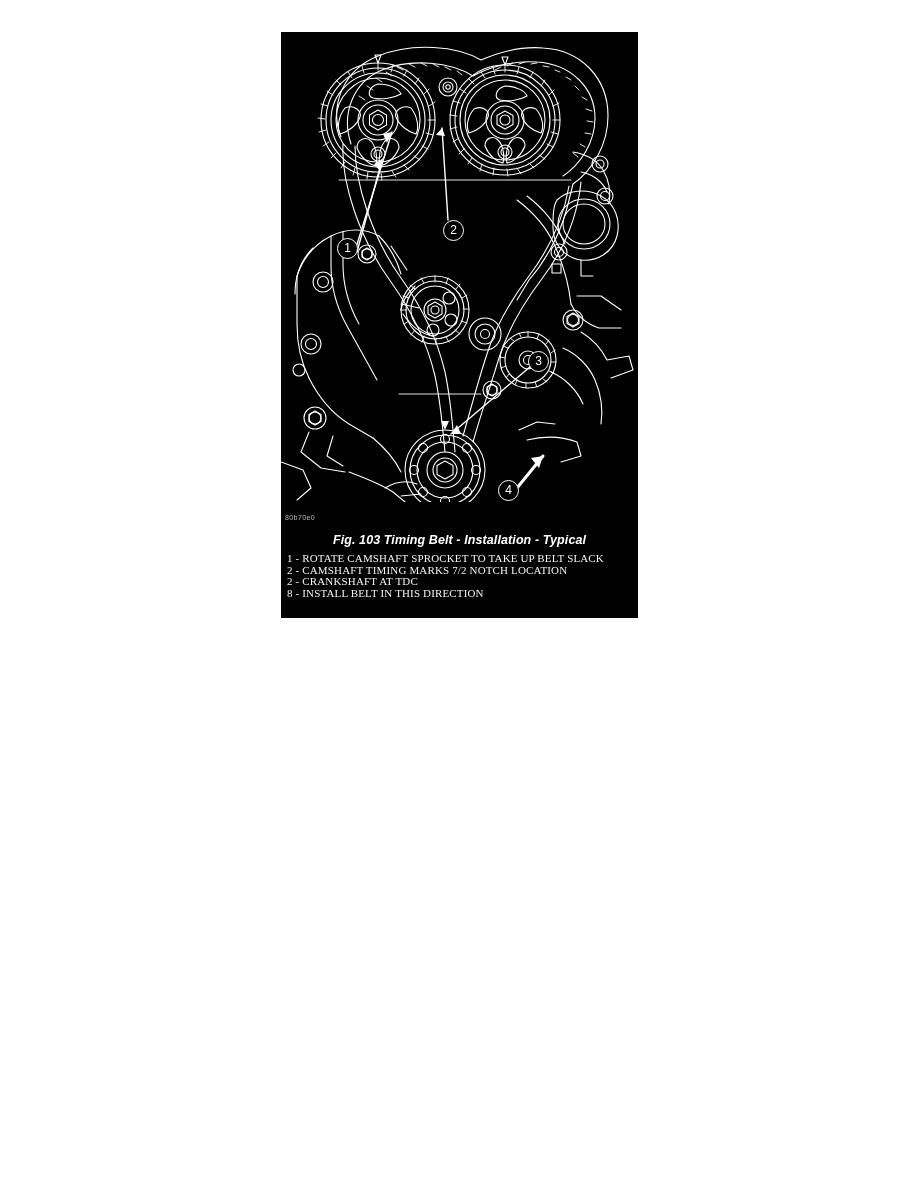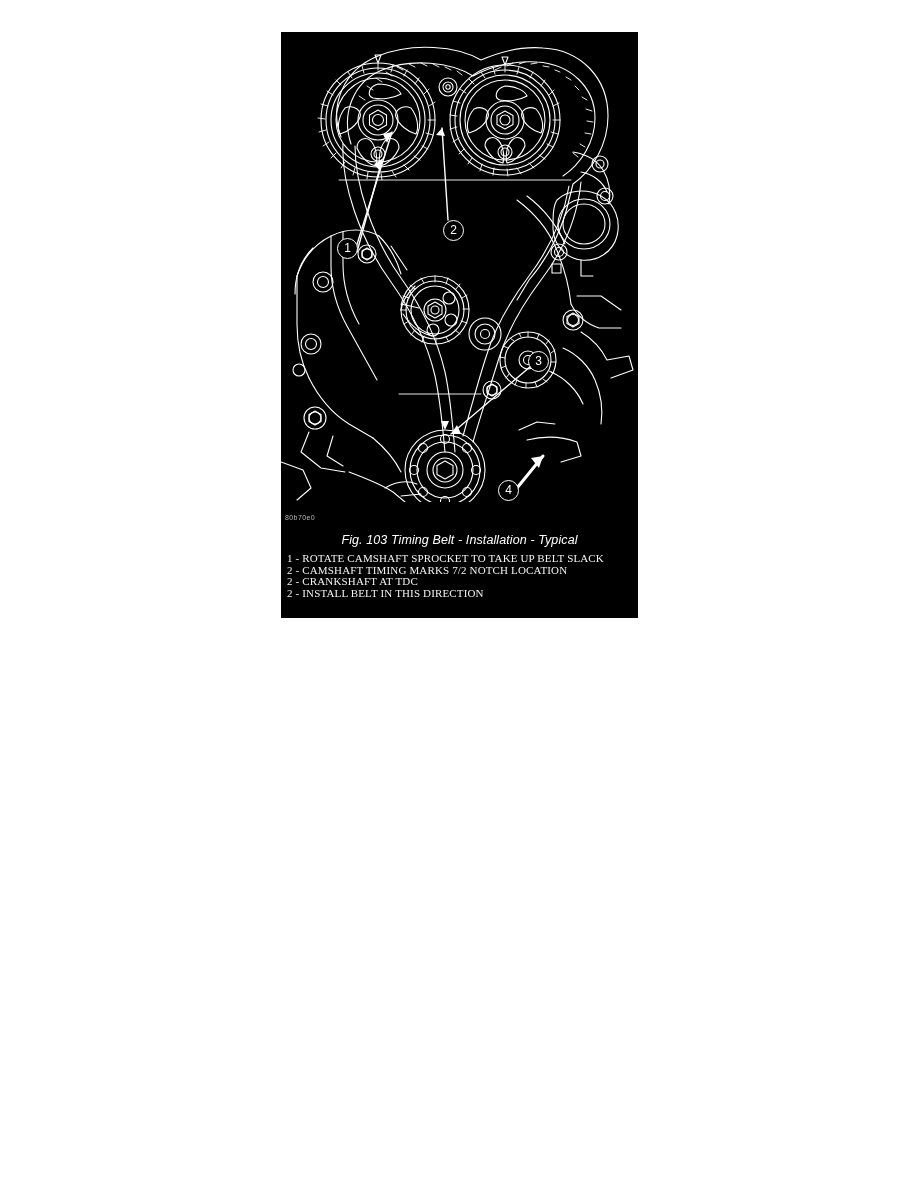--- a/index.html
+++ b/index.html
@@ -59,21 +59,21 @@
 
   
   #figure-title {
     position: absolute;
     left: 0;
     top: 501px;
     width: 357px;
     text-align: center;
     font-family: "Liberation Sans", sans-serif;
     font-size: 12.5px;
-    font-weight: normal;
+    font-weight: bold;
     font-style: italic;
     color: #ffffff;
     letter-spacing: 0.1px;
     white-space: nowrap;
   }
 
   
   #legend {
     position: absolute;
     left: 6px;
@@ -380,17 +380,17 @@
     </div>
 
     <div id="image-id">80b70e0</div>
 
     <div id="figure-title">Fig. 103 Timing Belt - Installation - Typical</div>
 
     <div id="legend">
       <div class="legend-line">1 - ROTATE CAMSHAFT SPROCKET TO TAKE UP BELT SLACK</div>
       <div class="legend-line">2 - CAMSHAFT TIMING MARKS 7/2 NOTCH LOCATION</div>
       <div class="legend-line">2 - CRANKSHAFT AT TDC</div>
-      <div class="legend-line">2 - INSTALL BELT IN THIS DIRECTION</div>
+      <div class="legend-line">8 - INSTALL BELT IN THIS DIRECTION</div>
     </div>
 
   </div>
 </div>
 
 </body></html>

